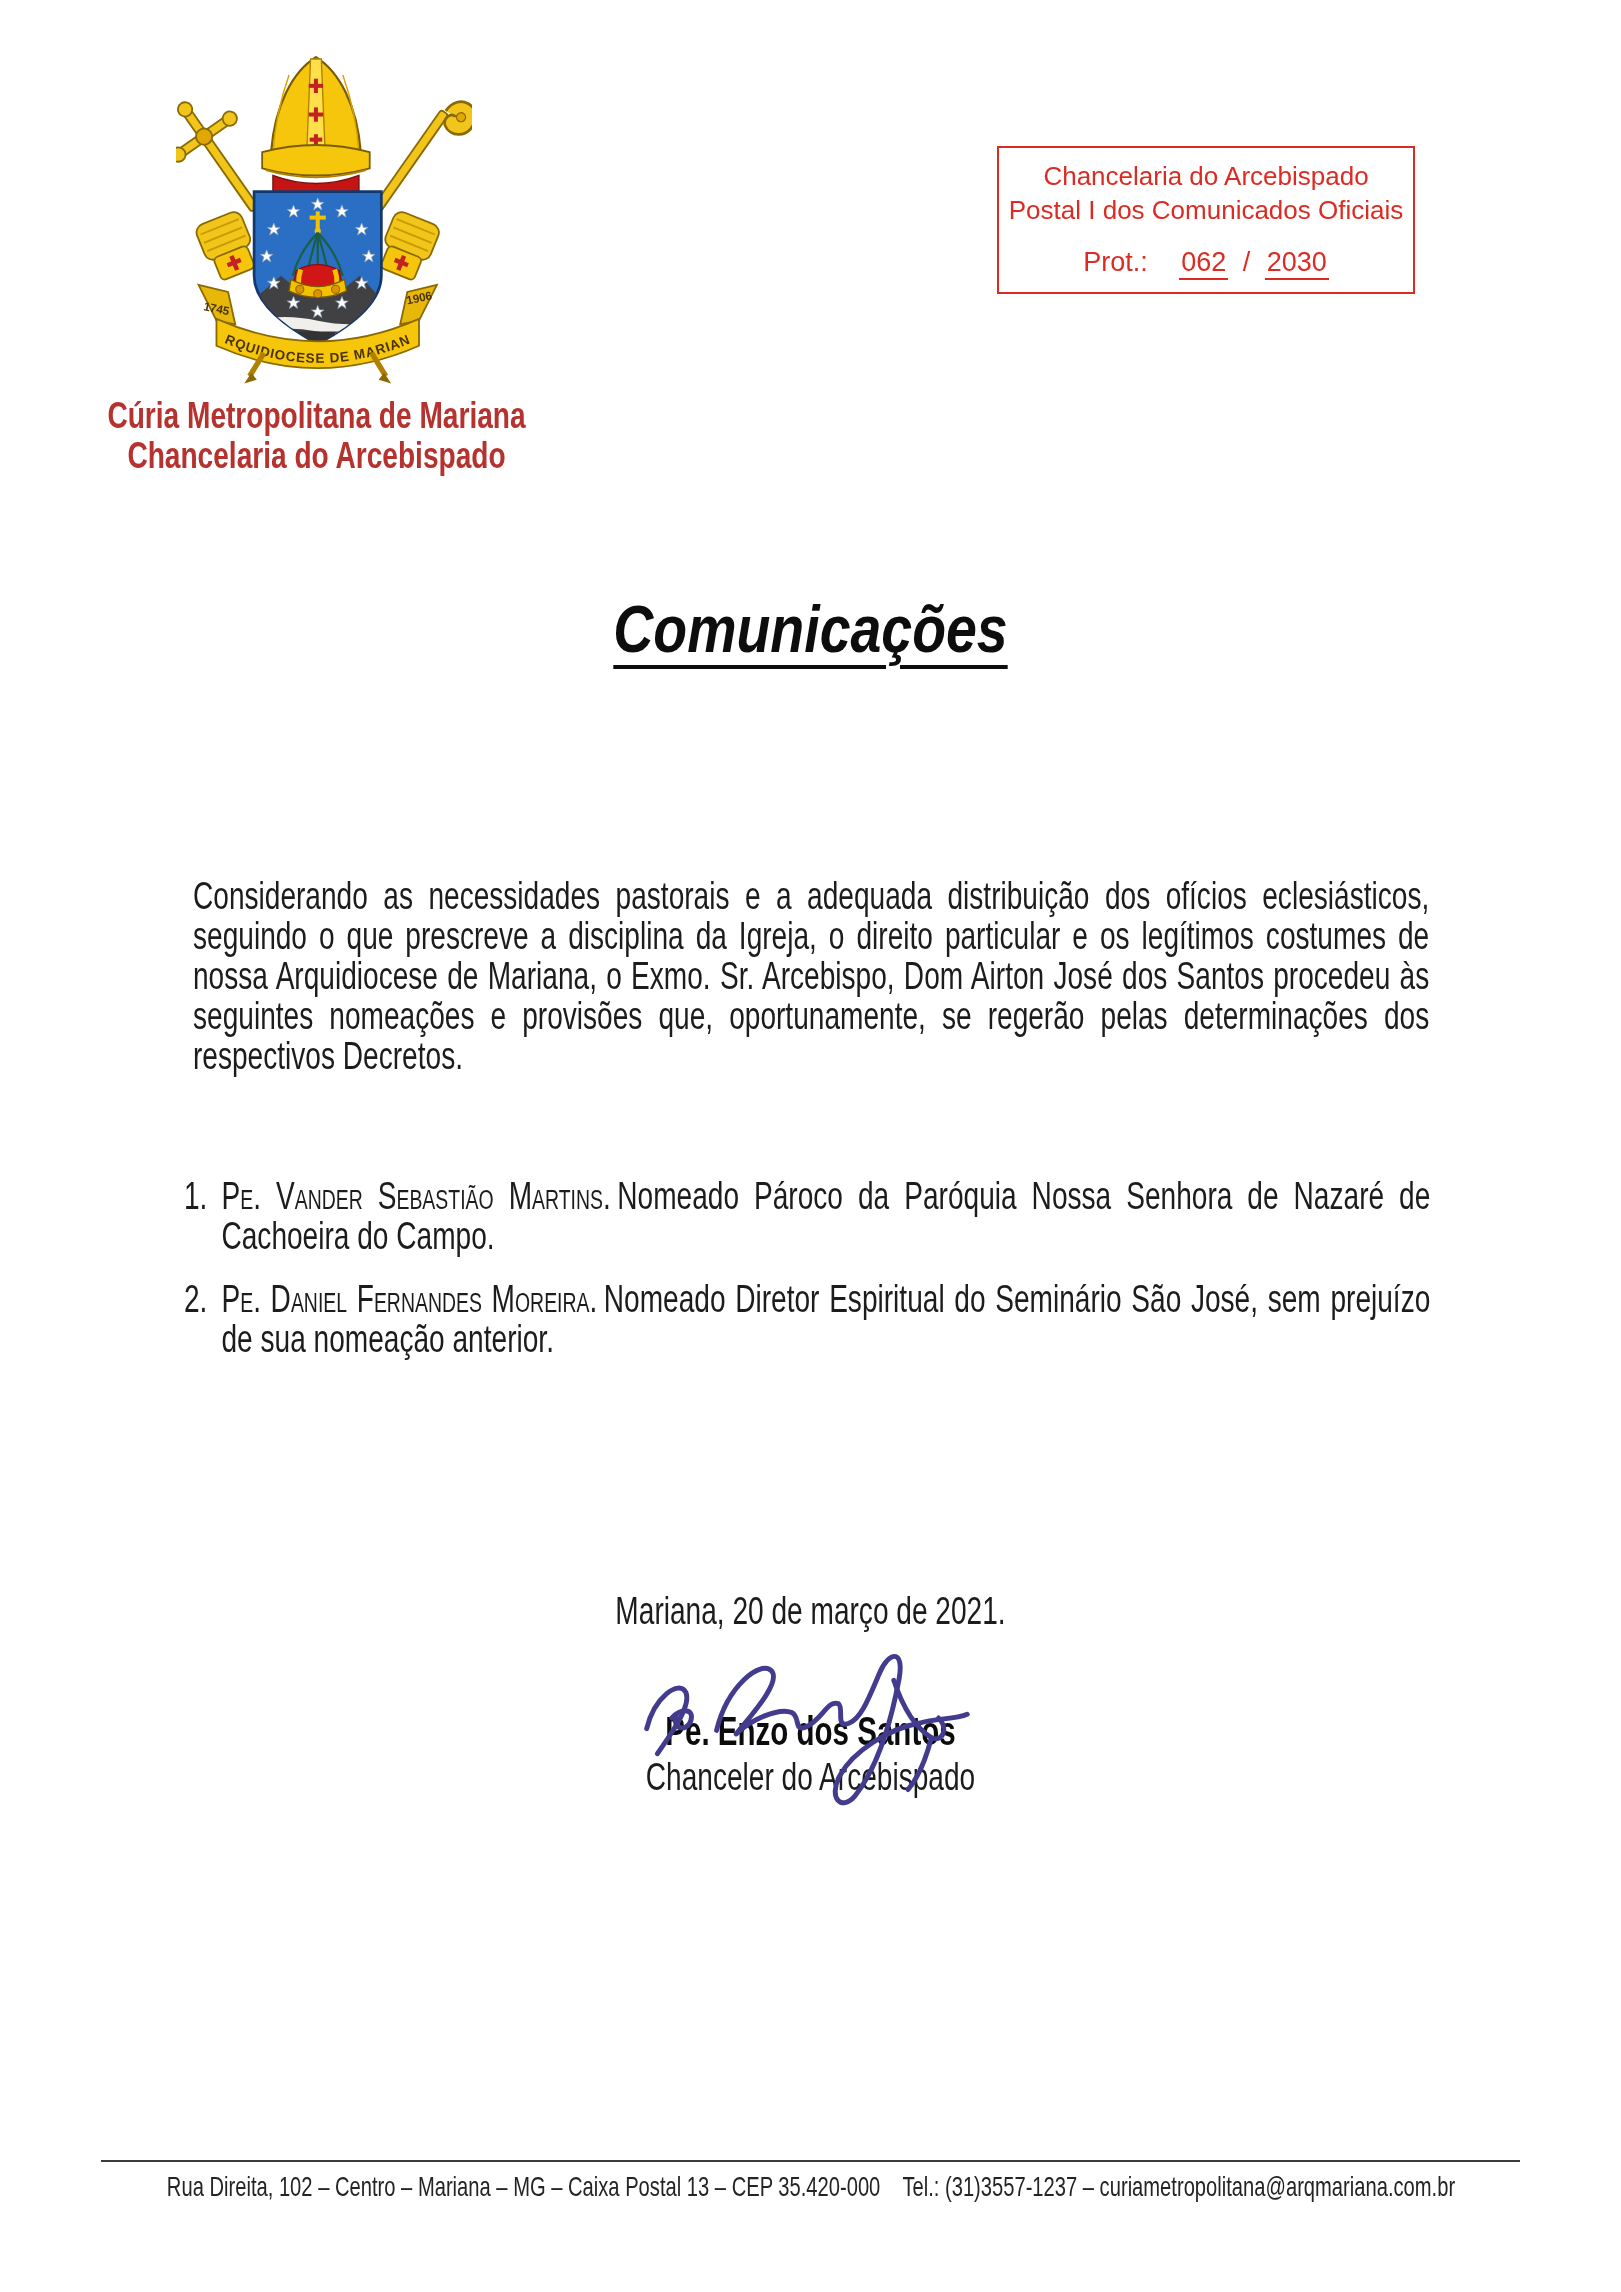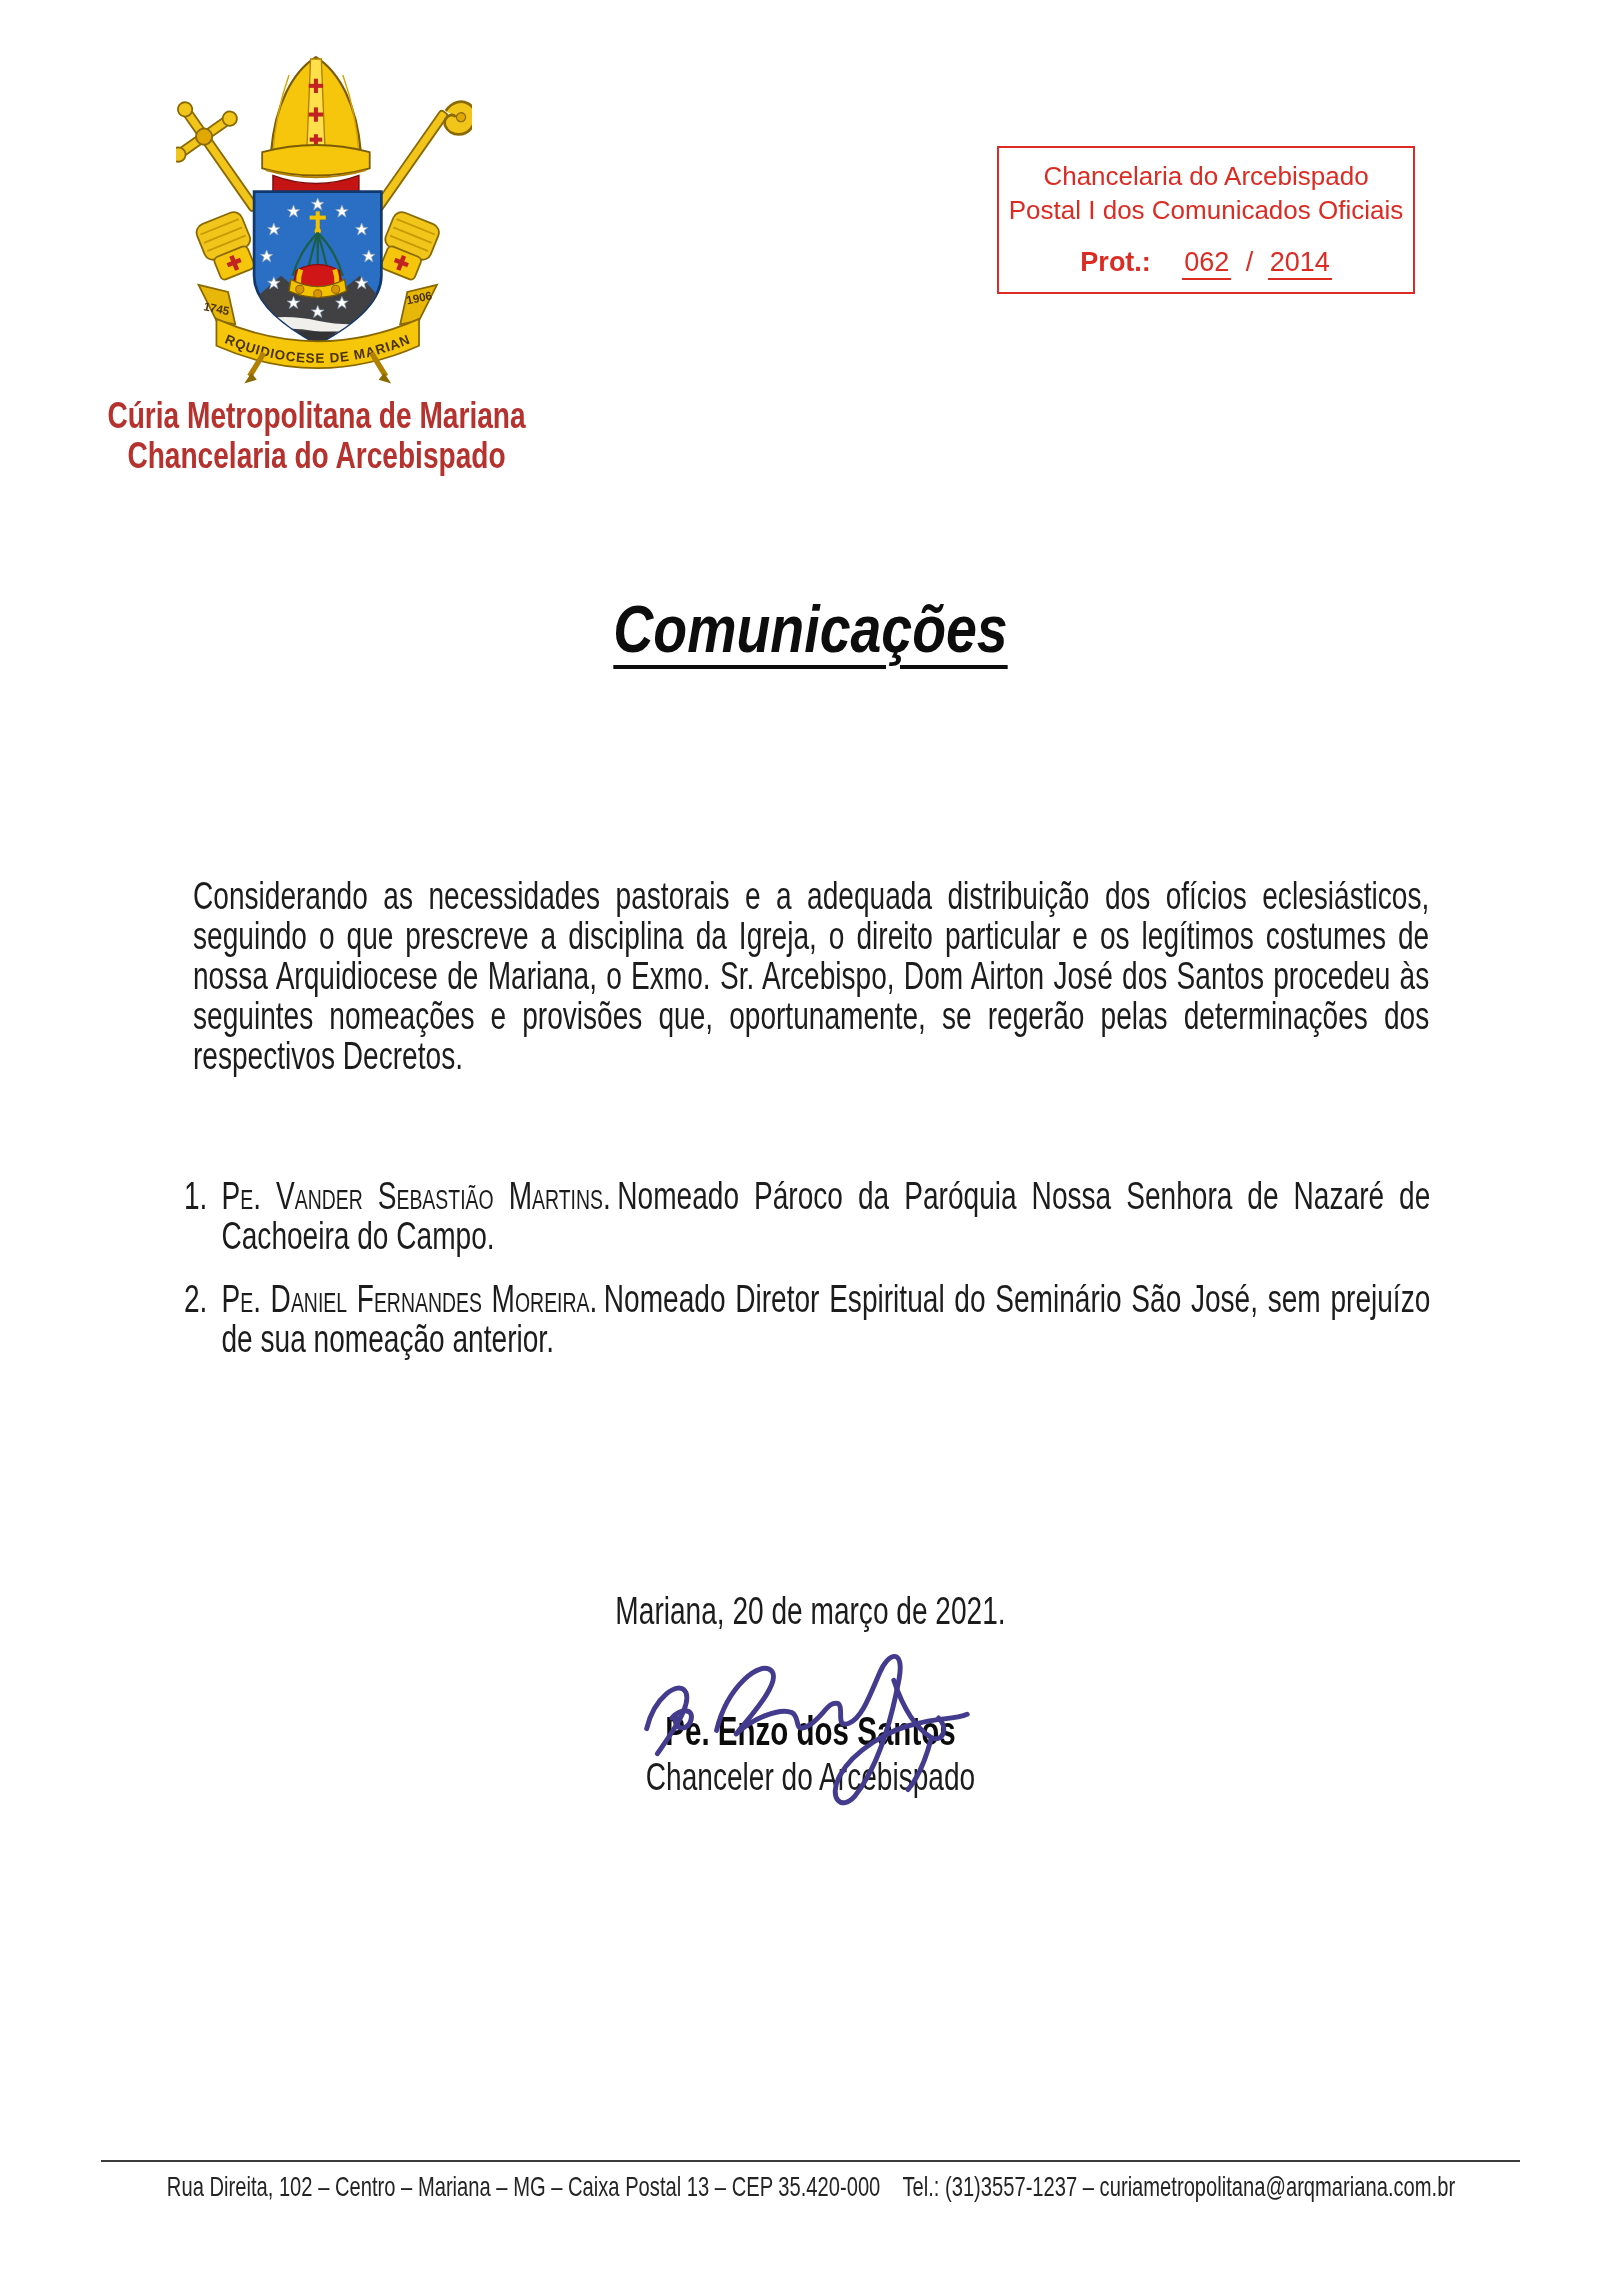--- a/index.html
+++ b/index.html
@@ -15,21 +15,21 @@
     transform:scaleX(0.78);transform-origin:center top;
   }
   .stamp{
     position:absolute;left:997px;top:146px;width:418px;height:148px;
     border:2.7px solid #dc2b22;box-sizing:border-box;color:#dc2b22;
     text-align:center;font-size:26px;line-height:34px;padding-top:10.7px;
   }
   .stamp .prot{margin-top:18px;font-size:27px;}
   .stamp .u{border-bottom:2.7px solid currentColor;padding:0 1.8px 0.9px 1.8px;}
   .stamp .sep{margin:0 7.2px;}
-  .stamp .plabel{margin-right:24px;font-weight:bold;}
+  .stamp .plabel{margin-right:24px;}
   
   .doc-title{
     position:absolute;left:75px;top:591px;width:1471px;text-align:center;
     font-size:66px;font-weight:bold;font-style:italic;color:#0d0d0d;
     transform:scaleX(0.84);transform-origin:center top;
   }
   .doc-title span{
     text-decoration:underline;text-decoration-thickness:3.6px;text-underline-offset:12.5px;
   }
   
@@ -199,21 +199,21 @@
   <div>Chancelaria do Arcebispado</div>
 </div>
 
 <div class="stamp">
   <div>Chancelaria do Arcebispado</div>
   <div>Postal I dos Comunicados Oficiais</div>
   <div class="prot">
     <span class="plabel">Prot.:</span>
     <span class="u">062</span>
     <span class="sep">/</span>
-    <span class="u">2014</span>
+    <span class="u">2030</span>
   </div>
 </div>
 
 <div class="doc-title">
   <span>Comunicações</span>
 </div>
 
 <div class="para">Considerando as necessidades pastorais e a adequada distribuição dos ofícios eclesiásticos, seguindo o que prescreve a disciplina da Igreja, o direito particular e os legítimos costumes de nossa Arquidiocese de Mariana, o Exmo. Sr. Arcebispo, Dom Airton José dos Santos procedeu às seguintes nomeações e provisões que, oportunamente, se regerão pelas determinações dos respectivos Decretos.</div>
 
 <div class="list">

